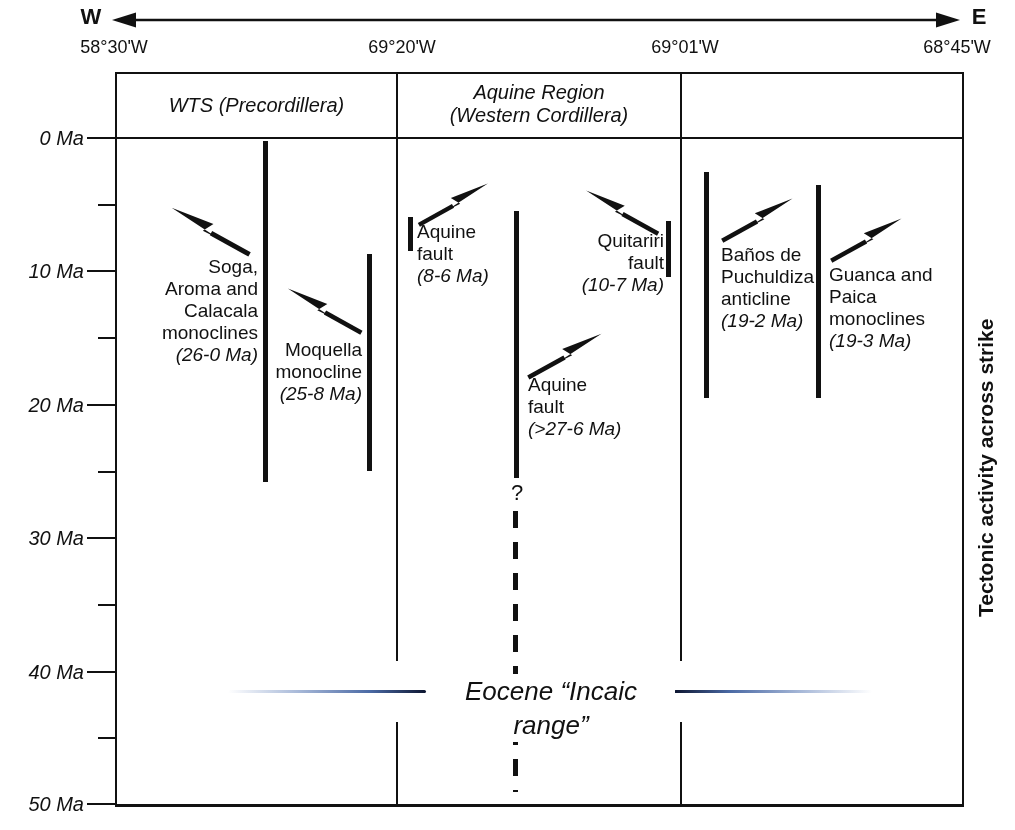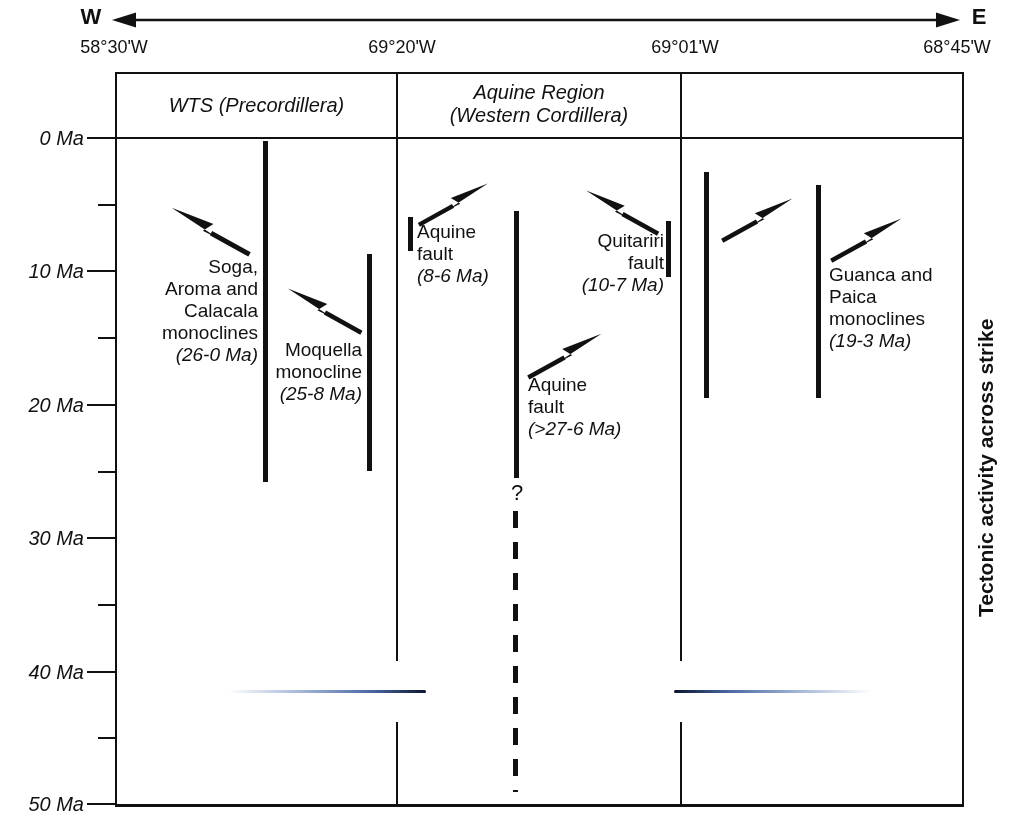--- a/index.html
+++ b/index.html
@@ -148,25 +148,32 @@
   <div class="abs evlabel ta-r" style="left:544px;top:230px;width:120px;">
     <span class="ml">Quitariri
 fault</span>
     <span class="age">(10-7 Ma)</span>
   </div>
   <div class="abs evlabel" style="left:528px;top:374px;width:130px;">
     <span class="ml">Aquine
 fault</span>
     <span class="age">(&gt;27-6 Ma)</span>
   </div>
+  <div class="abs evlabel" style="left:721px;top:244px;width:110px;">
+    <span class="ml">Baños de
+Puchuldiza
+anticline</span>
+    <span class="age">(19-2 Ma)</span>
+  </div>
   <div class="abs evlabel" style="left:829px;top:264px;width:125px;">
     <span class="ml">Guanca and
 Paica
 monoclines</span>
     <span class="age">(19-3 Ma)</span>
   </div>
 
   <div class="abs" id="question-mark" style="left:505px;top:481px;">?</div>
 
   <div class="abs incaic-line" id="incaic-line-left" style="left:228px;top:690px;width:198px;"></div>
   <div class="abs incaic-line" id="incaic-line-right" style="left:674px;top:690px;width:198px;"></div>
+  <div class="abs" id="incaic-label" style="left:427px;top:674px;width:248px;">Eocene “Incaic range”</div>
 
 </div>
 
 </body></html>

